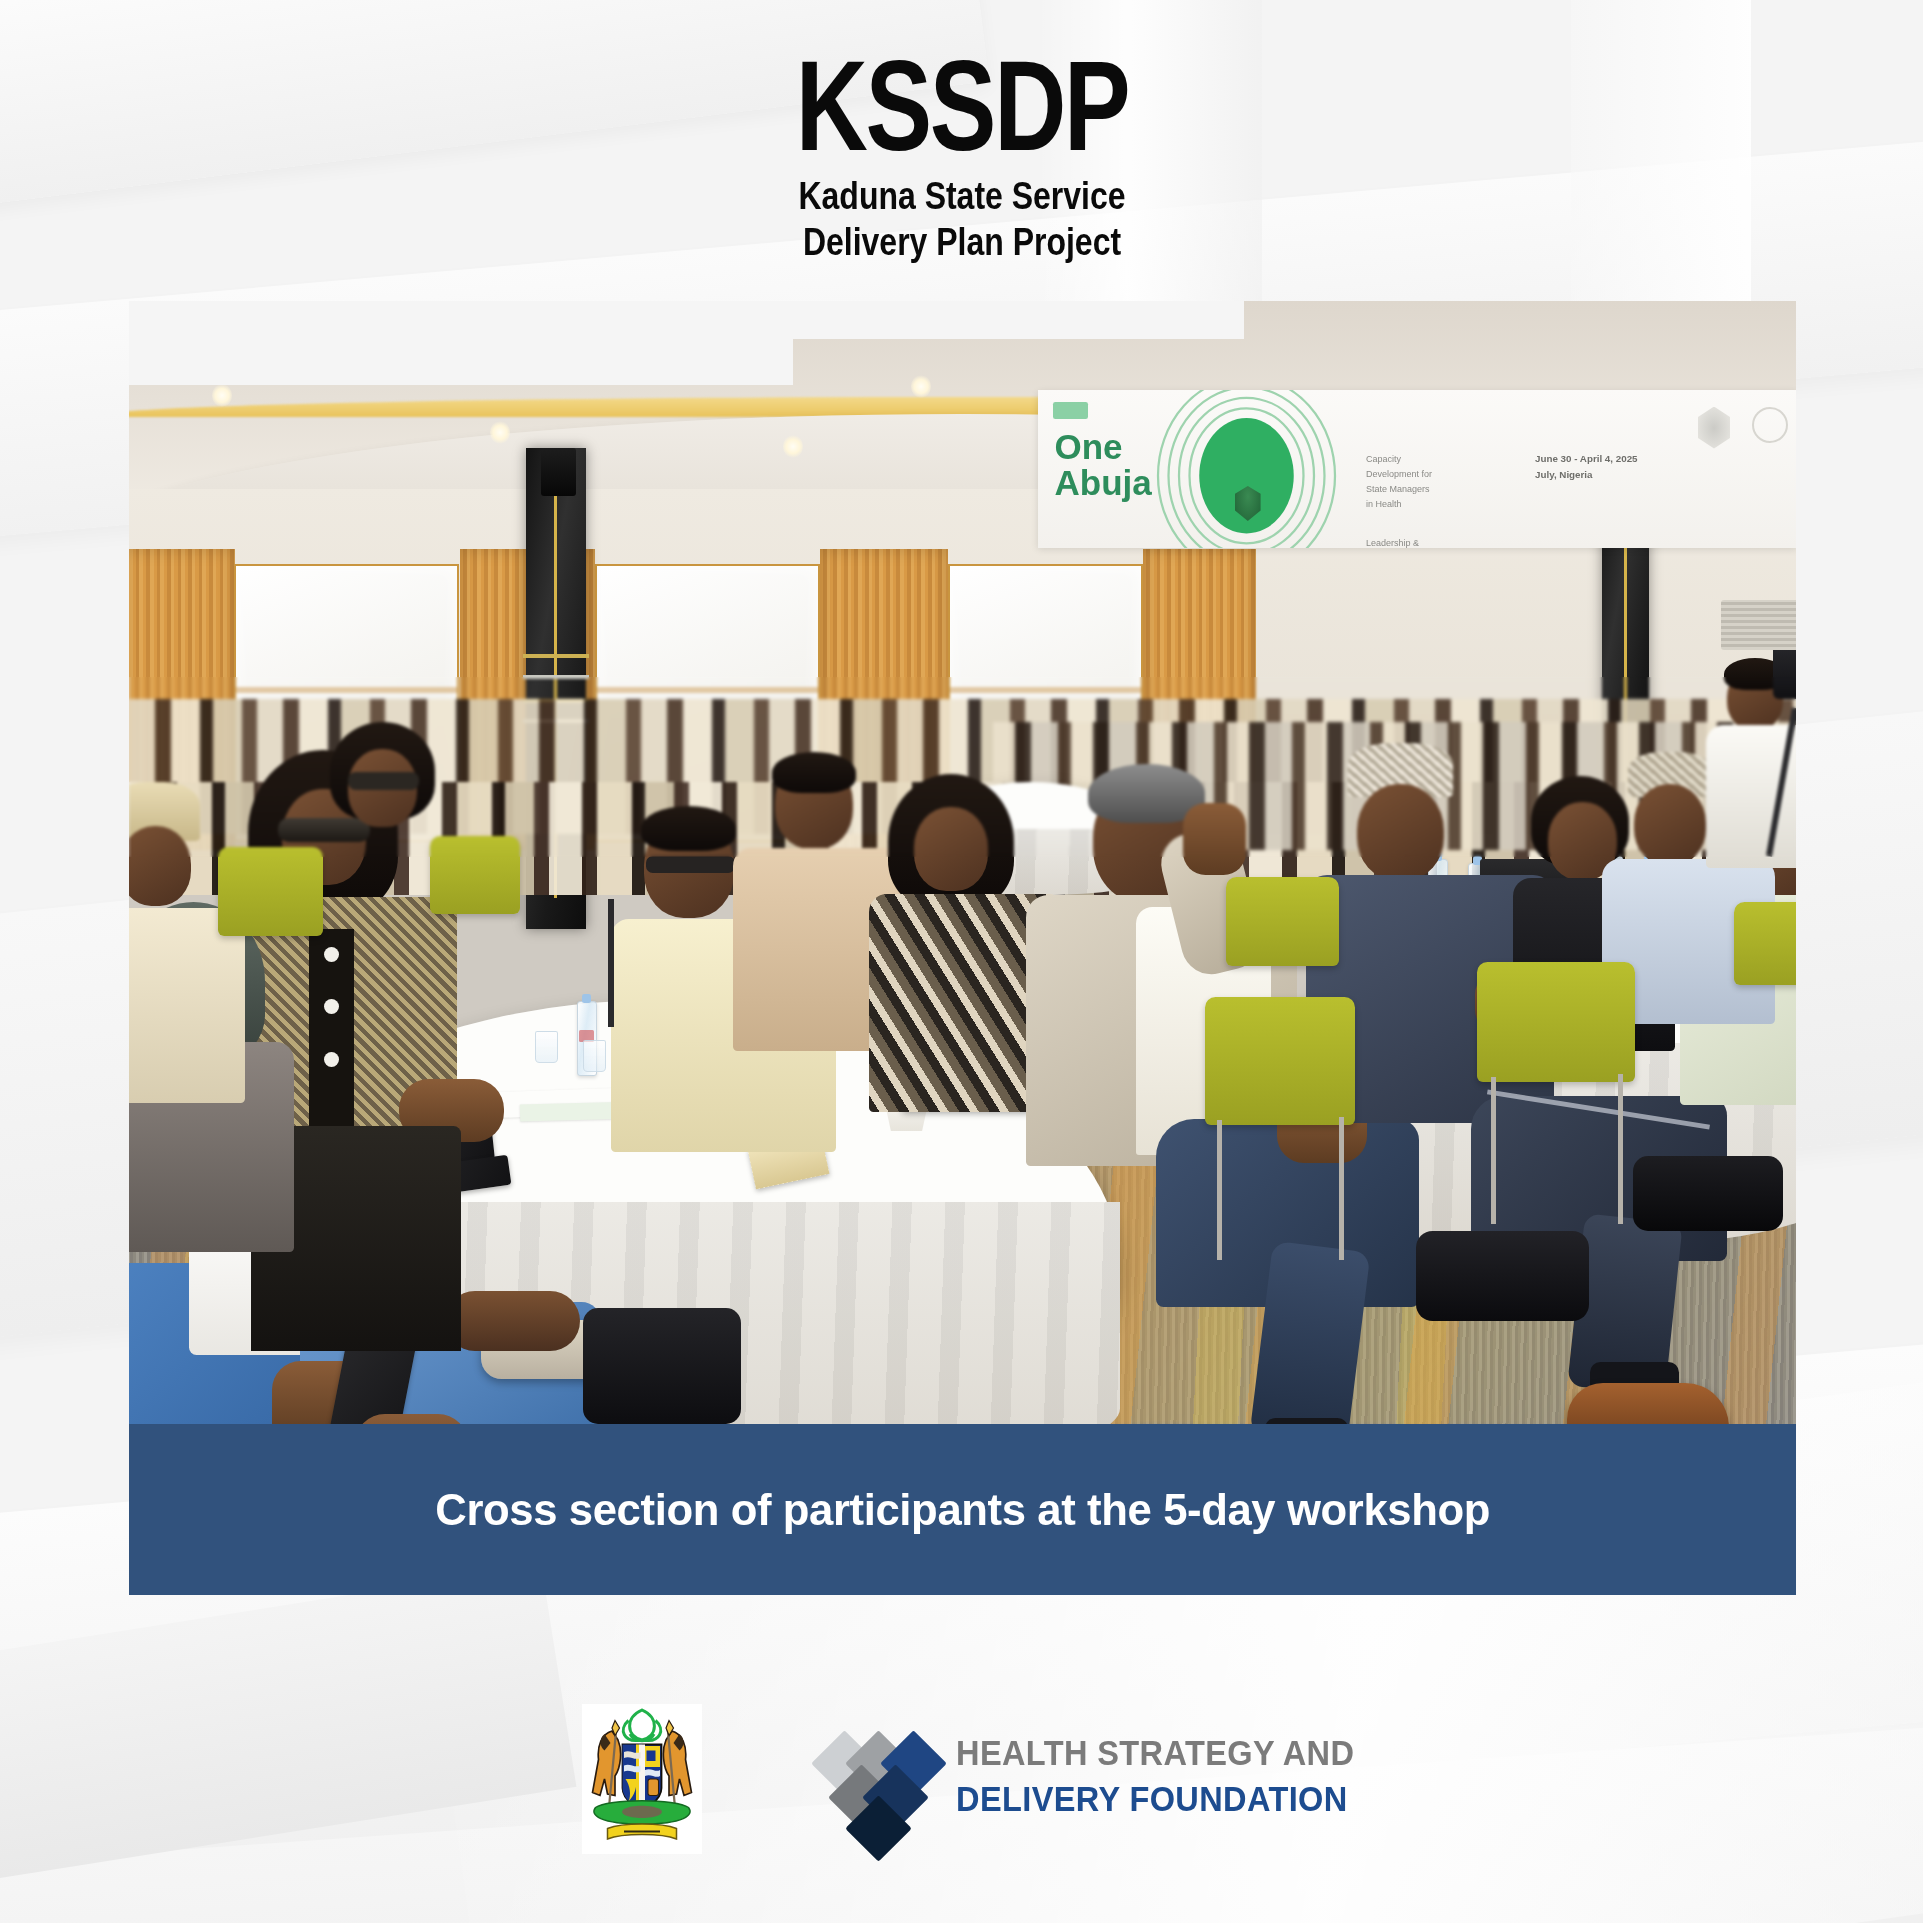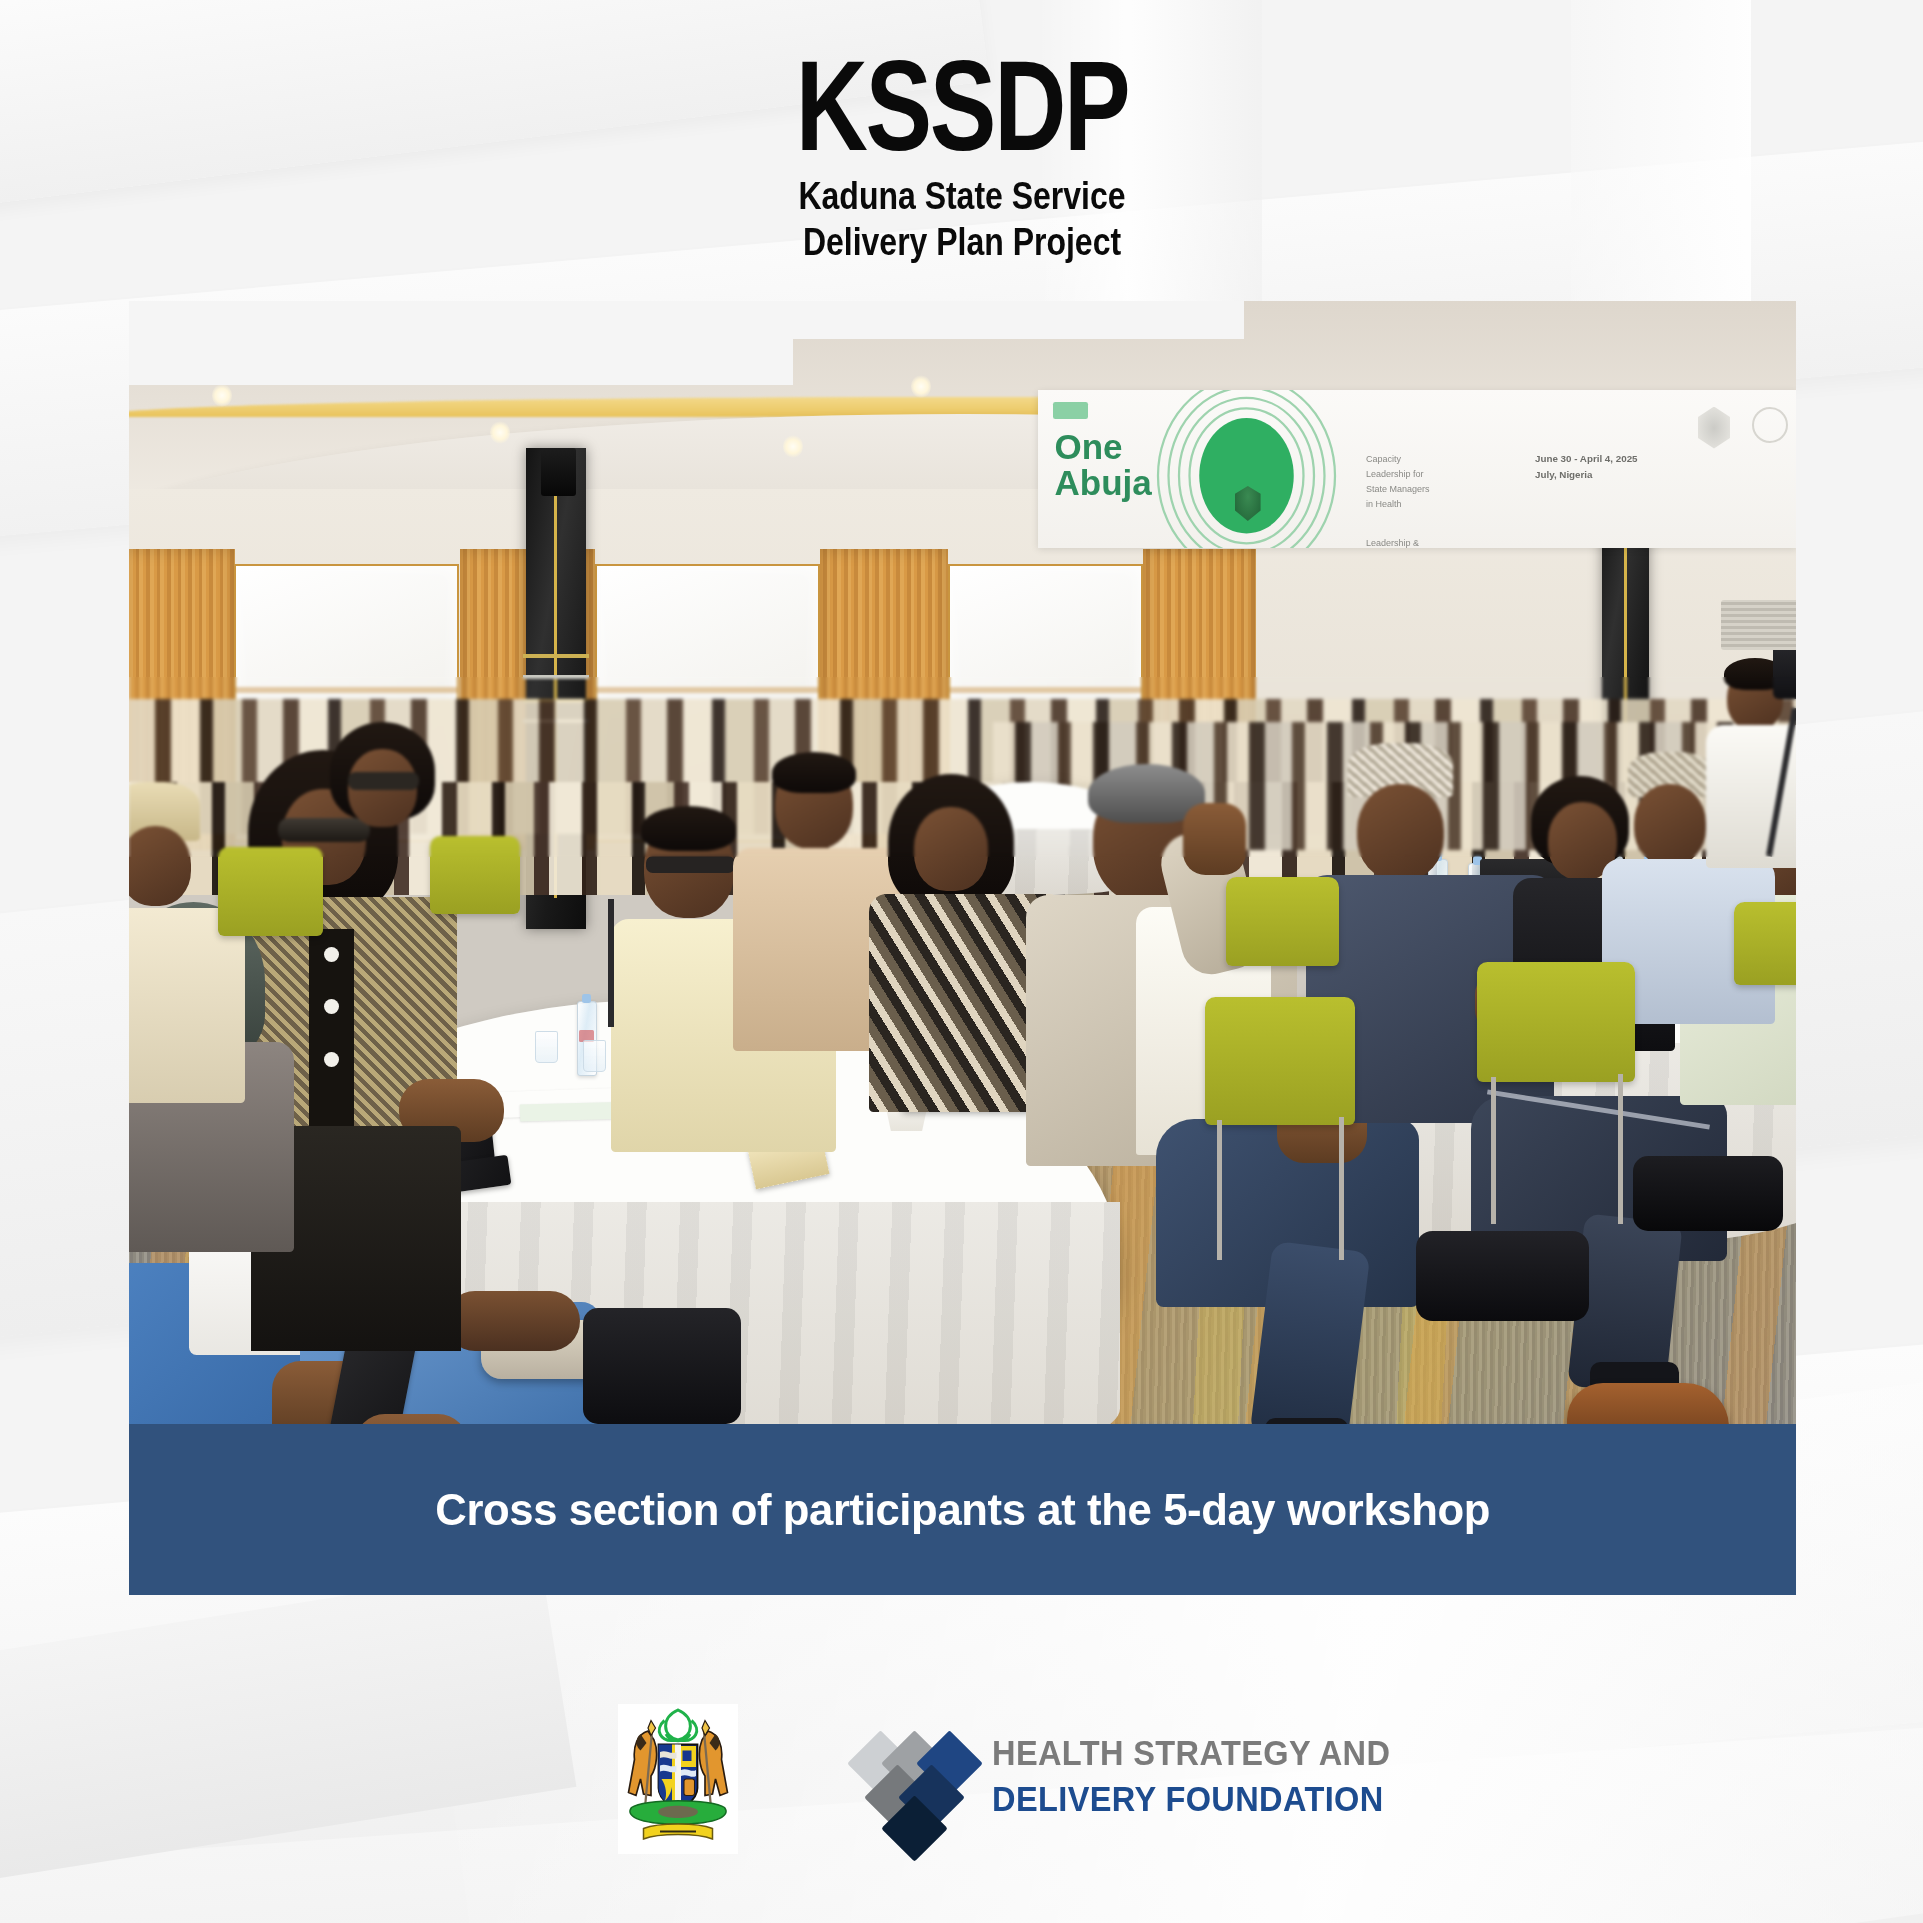--- a/index.html
+++ b/index.html
@@ -250,21 +250,20 @@
     font-size:45px;
     color:#ffffff;
     letter-spacing:-0.4px;
     transform:scaleX(0.97);
   }
 
   
   #footer {
     position:absolute; left:0; right:0; top:1698px; height:225px;
     z-index:5;
-    margin-left:36px;
   }
   #coat-box {
     position:absolute; left:582px; top:6px;
     width:120px; height:150px; background:#ffffff;
   }
   #hsdf-logo {
     position:absolute; left:819px; top:28.6px;
     display:flex; align-items:center; gap:16.5px;
   }
   #hsdf-diamonds { position:relative; width:120px; height:98px; }
@@ -353,21 +352,21 @@
           <ellipse cx="130" cy="150" rx="76" ry="90"></ellipse>
         </g>
         <ellipse cx="130" cy="150" rx="63" ry="77" fill="#2faf62"></ellipse>
       </svg>
       <div class="banner-emblem" style="left:197px;top:96px;"></div>
       <div class="oneplan">
         <div>One</div>
         <div>Abuja</div>
       </div>
       <div class="btext" style="left:328px;top:63px;">Capacity</div>
-      <div class="btext" style="left:328px;top:78px;">Leadership for</div>
+      <div class="btext" style="left:328px;top:78px;">Development for</div>
       <div class="btext" style="left:328px;top:93px;">State Managers</div>
       <div class="btext" style="left:328px;top:108px;">in Health</div>
       <div class="btext" style="left:328px;top:147px;">Leadership &amp;</div>
       <div class="bdate" style="left:497px;top:62px;">June 30 - April 4, 2025</div>
       <div class="bdate" style="left:497px;top:78px;">July, Nigeria</div>
       <div style="position:absolute;left:15px;top:12px;width:35px;height:16.5px;background:#2faf62;opacity:.55;border-radius:2.3px;"></div>
       <div style="position:absolute;left:660px;top:16.5px;width:32px;height:42px;background:radial-gradient(#b3b3ad,#e4e2dc);opacity:.65;clip-path:polygon(50% 0,100% 25%,100% 75%,50% 100%,0 75%,0 25%);"></div>
       <div style="position:absolute;left:714px;top:16.5px;width:36px;height:36px;border:2.3px solid #c9c7c0;border-radius:50%;opacity:.7;"></div>
     </div>
 

